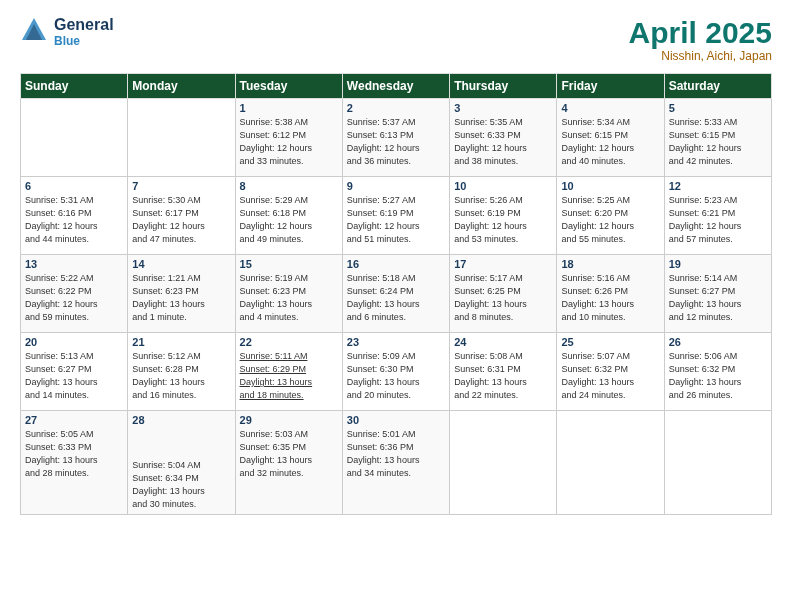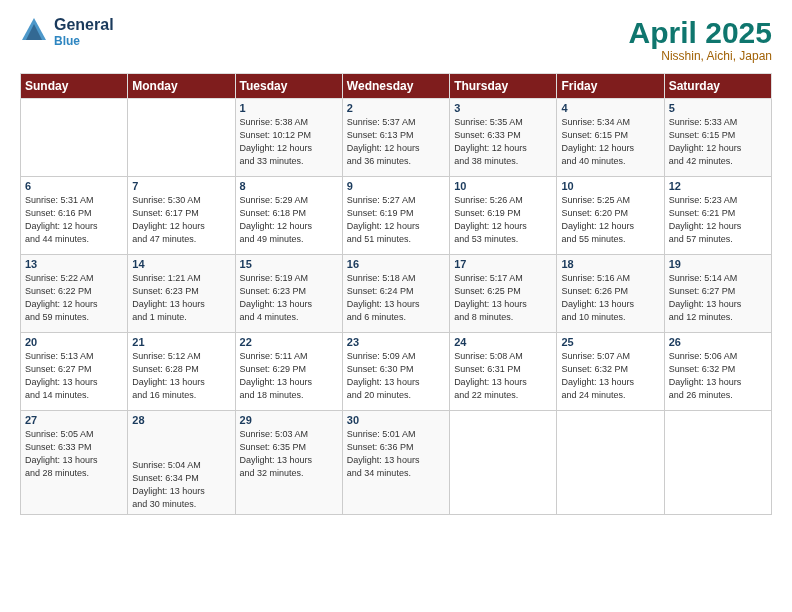--- a/index.html
+++ b/index.html
@@ -43,21 +43,21 @@
     .location {
       font-size: 12px;
       color: #a16207;
     }
     .calendar {
       width: 100%;
       border-collapse: collapse;
       table-layout: fixed;
     }
     .calendar thead tr th {
-      background: #7f1d1d;
+      background: #14532d;
       color: #fff;
       font-size: 12px;
       font-weight: bold;
       padding: 5px 4px;
       text-align: left;
       border: 1px solid #ddd;
     }
     .calendar tbody tr td {
       border: 1px solid #ccc;
       vertical-align: top;
@@ -119,21 +119,21 @@
           <th>Saturday</th>
         </tr>
     </thead>
     <tbody id="calendar-body">
     <tr>
           <td class="empty-cell"></td>
           <td class="empty-cell"></td>
           <td>
             <div class="day-num">1</div>
             <div class="day-info" style="white-space: pre-line;">Sunrise: 5:38 AM
-Sunset: 10:12 PM
+Sunset: 6:12 PM
 Daylight: 12 hours
 and 33 minutes.</div>
           </td>
           <td>
             <div class="day-num">2</div>
             <div class="day-info" style="white-space: pre-line;">Sunrise: 5:37 AM
 Sunset: 6:13 PM
 Daylight: 12 hours
 and 36 minutes.</div>
           </td>
@@ -271,21 +271,21 @@
           </td>
           <td>
             <div class="day-num">21</div>
             <div class="day-info" style="white-space: pre-line;">Sunrise: 5:12 AM
 Sunset: 6:28 PM
 Daylight: 13 hours
 and 16 minutes.</div>
           </td>
           <td>
             <div class="day-num">22</div>
-            <div class="day-info" style="white-space: pre-line;">Sunrise: 5:11 AM
+            <div class="day-info" style="white-space: pre-line; text-decoration: underline;">Sunrise: 5:11 AM
 Sunset: 6:29 PM
 Daylight: 13 hours
 and 18 minutes.</div>
           </td>
           <td>
             <div class="day-num">23</div>
             <div class="day-info" style="white-space: pre-line;">Sunrise: 5:09 AM
 Sunset: 6:30 PM
 Daylight: 13 hours
 and 20 minutes.</div>

